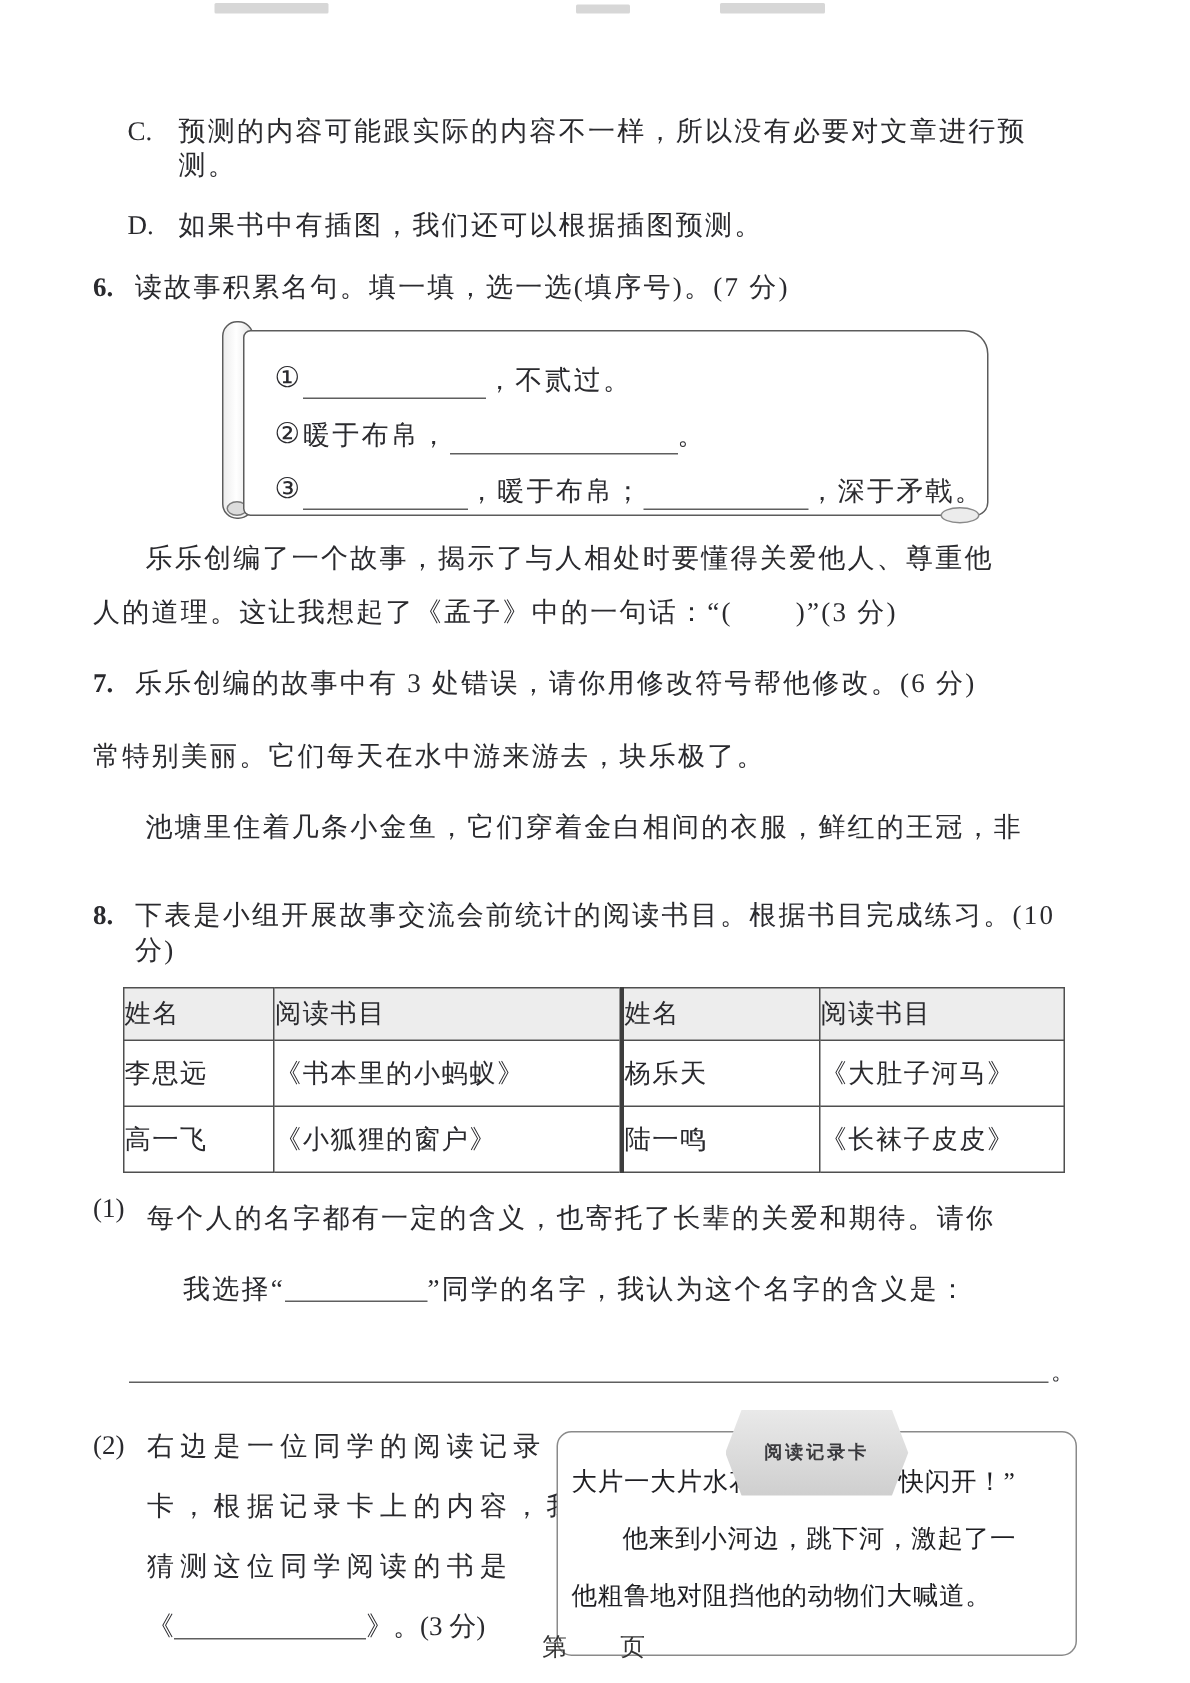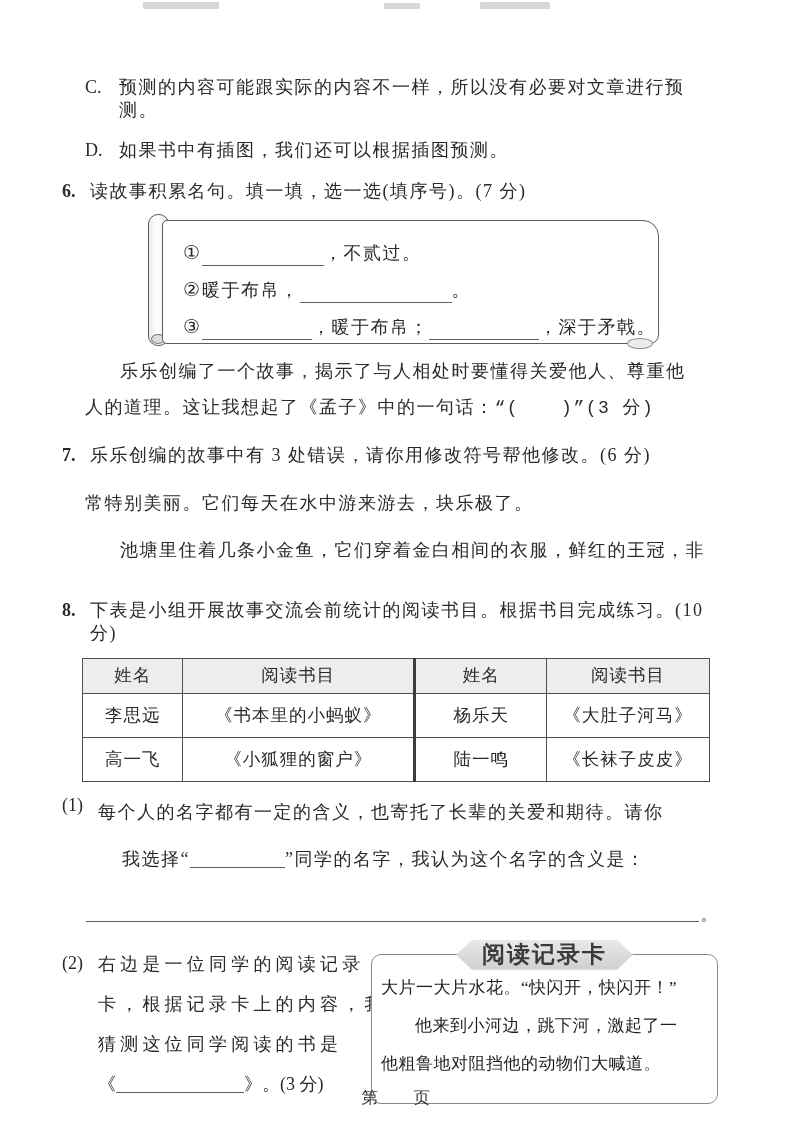--- a/index.html
+++ b/index.html
@@ -48,33 +48,33 @@
   }
   .scroll-line { height: 37px; display: flex; align-items: flex-end; white-space: nowrap; }
   .circ-num { font-size: 19px; letter-spacing: 0; margin-right: 2px; }
 
   
   .blank { display: inline-block; border-bottom: 1.6px solid #5f5f5f; height: 20px; vertical-align: -3px; }
   .bw120 { width: 122px; } .bw150 { width: 152px; } .bw112 { width: 110px; }
   .bw95  { width: 95px; }  .bw130 { width: 128px; }
   .gap-paren { display: inline-block; width: 42px; }
 
-  .para { margin-left: 23px; margin-top: 6px; font-family: Liberation Mono, monospace; }
+  .para { margin-top: 6px; }
   .para-line { line-height: 36px; white-space: nowrap; }
   .indent2 { padding-left: 35px; }
   .para-wide .para-line { line-height: 47px; }
   .para-wide { margin-top: 14px; }
 
   
   table.books {
     margin: 12px 0 0 20px; width: 628px; border-collapse: collapse;
     border: 1.8px solid #3d3d3d; table-layout: fixed;
   }
   table.books td {
-    border: 1.3px solid #4f4f4f; text-align: center; vertical-align: middle;
+    border: 1.3px solid #4f4f4f; text-align: left; vertical-align: middle;
     height: 44px; font-size: 17.5px; letter-spacing: 1px; white-space: nowrap;
   }
   table.books tr.hdr td { height: 35px; background: #ededed; }
   table.books td.mid { border-left: 3.5px solid #3d3d3d; }
 
   
   .sub { position: relative; padding-left: 36px; margin-top: 12px; }
   .sub-num { position: absolute; left: 0; top: 0; letter-spacing: 0; }
   .sub .line { line-height: 36px; white-space: nowrap; }
   .fill-row { margin-top: 14px; padding-left: 24px; line-height: 30px; white-space: nowrap; }
@@ -89,21 +89,21 @@
   .col-left .line.fill { letter-spacing: 0; }
   .record-card {
     position: relative; width: 347px; margin-left: 9px; margin-top: 10px;
     border: 1.9px solid #8a8a8a; border-radius: 10px;
     padding: 14px 9px 6px 9px; background: #fff; flex: 0 0 auto;
   }
   .card-ribbon {
     position: absolute; top: -15px; left: 50%; transform: translateX(-50%);
     background: linear-gradient(180deg,#e9e9e9,#cfcfcf);
     clip-path: polygon(0 50%, 9% 0, 91% 0, 100% 50%, 91% 100%, 9% 100%);
-    padding: 0 26px; font-weight: bold; font-size: 23px; letter-spacing: 2px;
+    padding: 21px 26px; font-weight: bold; font-size: 12px; letter-spacing: 2px;
     color: #3a3a3e; white-space: nowrap;
   }
   .record-card .cline { line-height: 38px; font-size: 17px; letter-spacing: 0.5px; white-space: nowrap; color: #1e1e22; }
   .record-card .cline.first { padding-left: 34px; }
 
   .footer { position: absolute; left: 0; right: 0; bottom: 14px; display: flex; justify-content: center; gap: 34px; font-size: 16.5px; color: #333; }
 </style>
 </head>
 <body>
 

